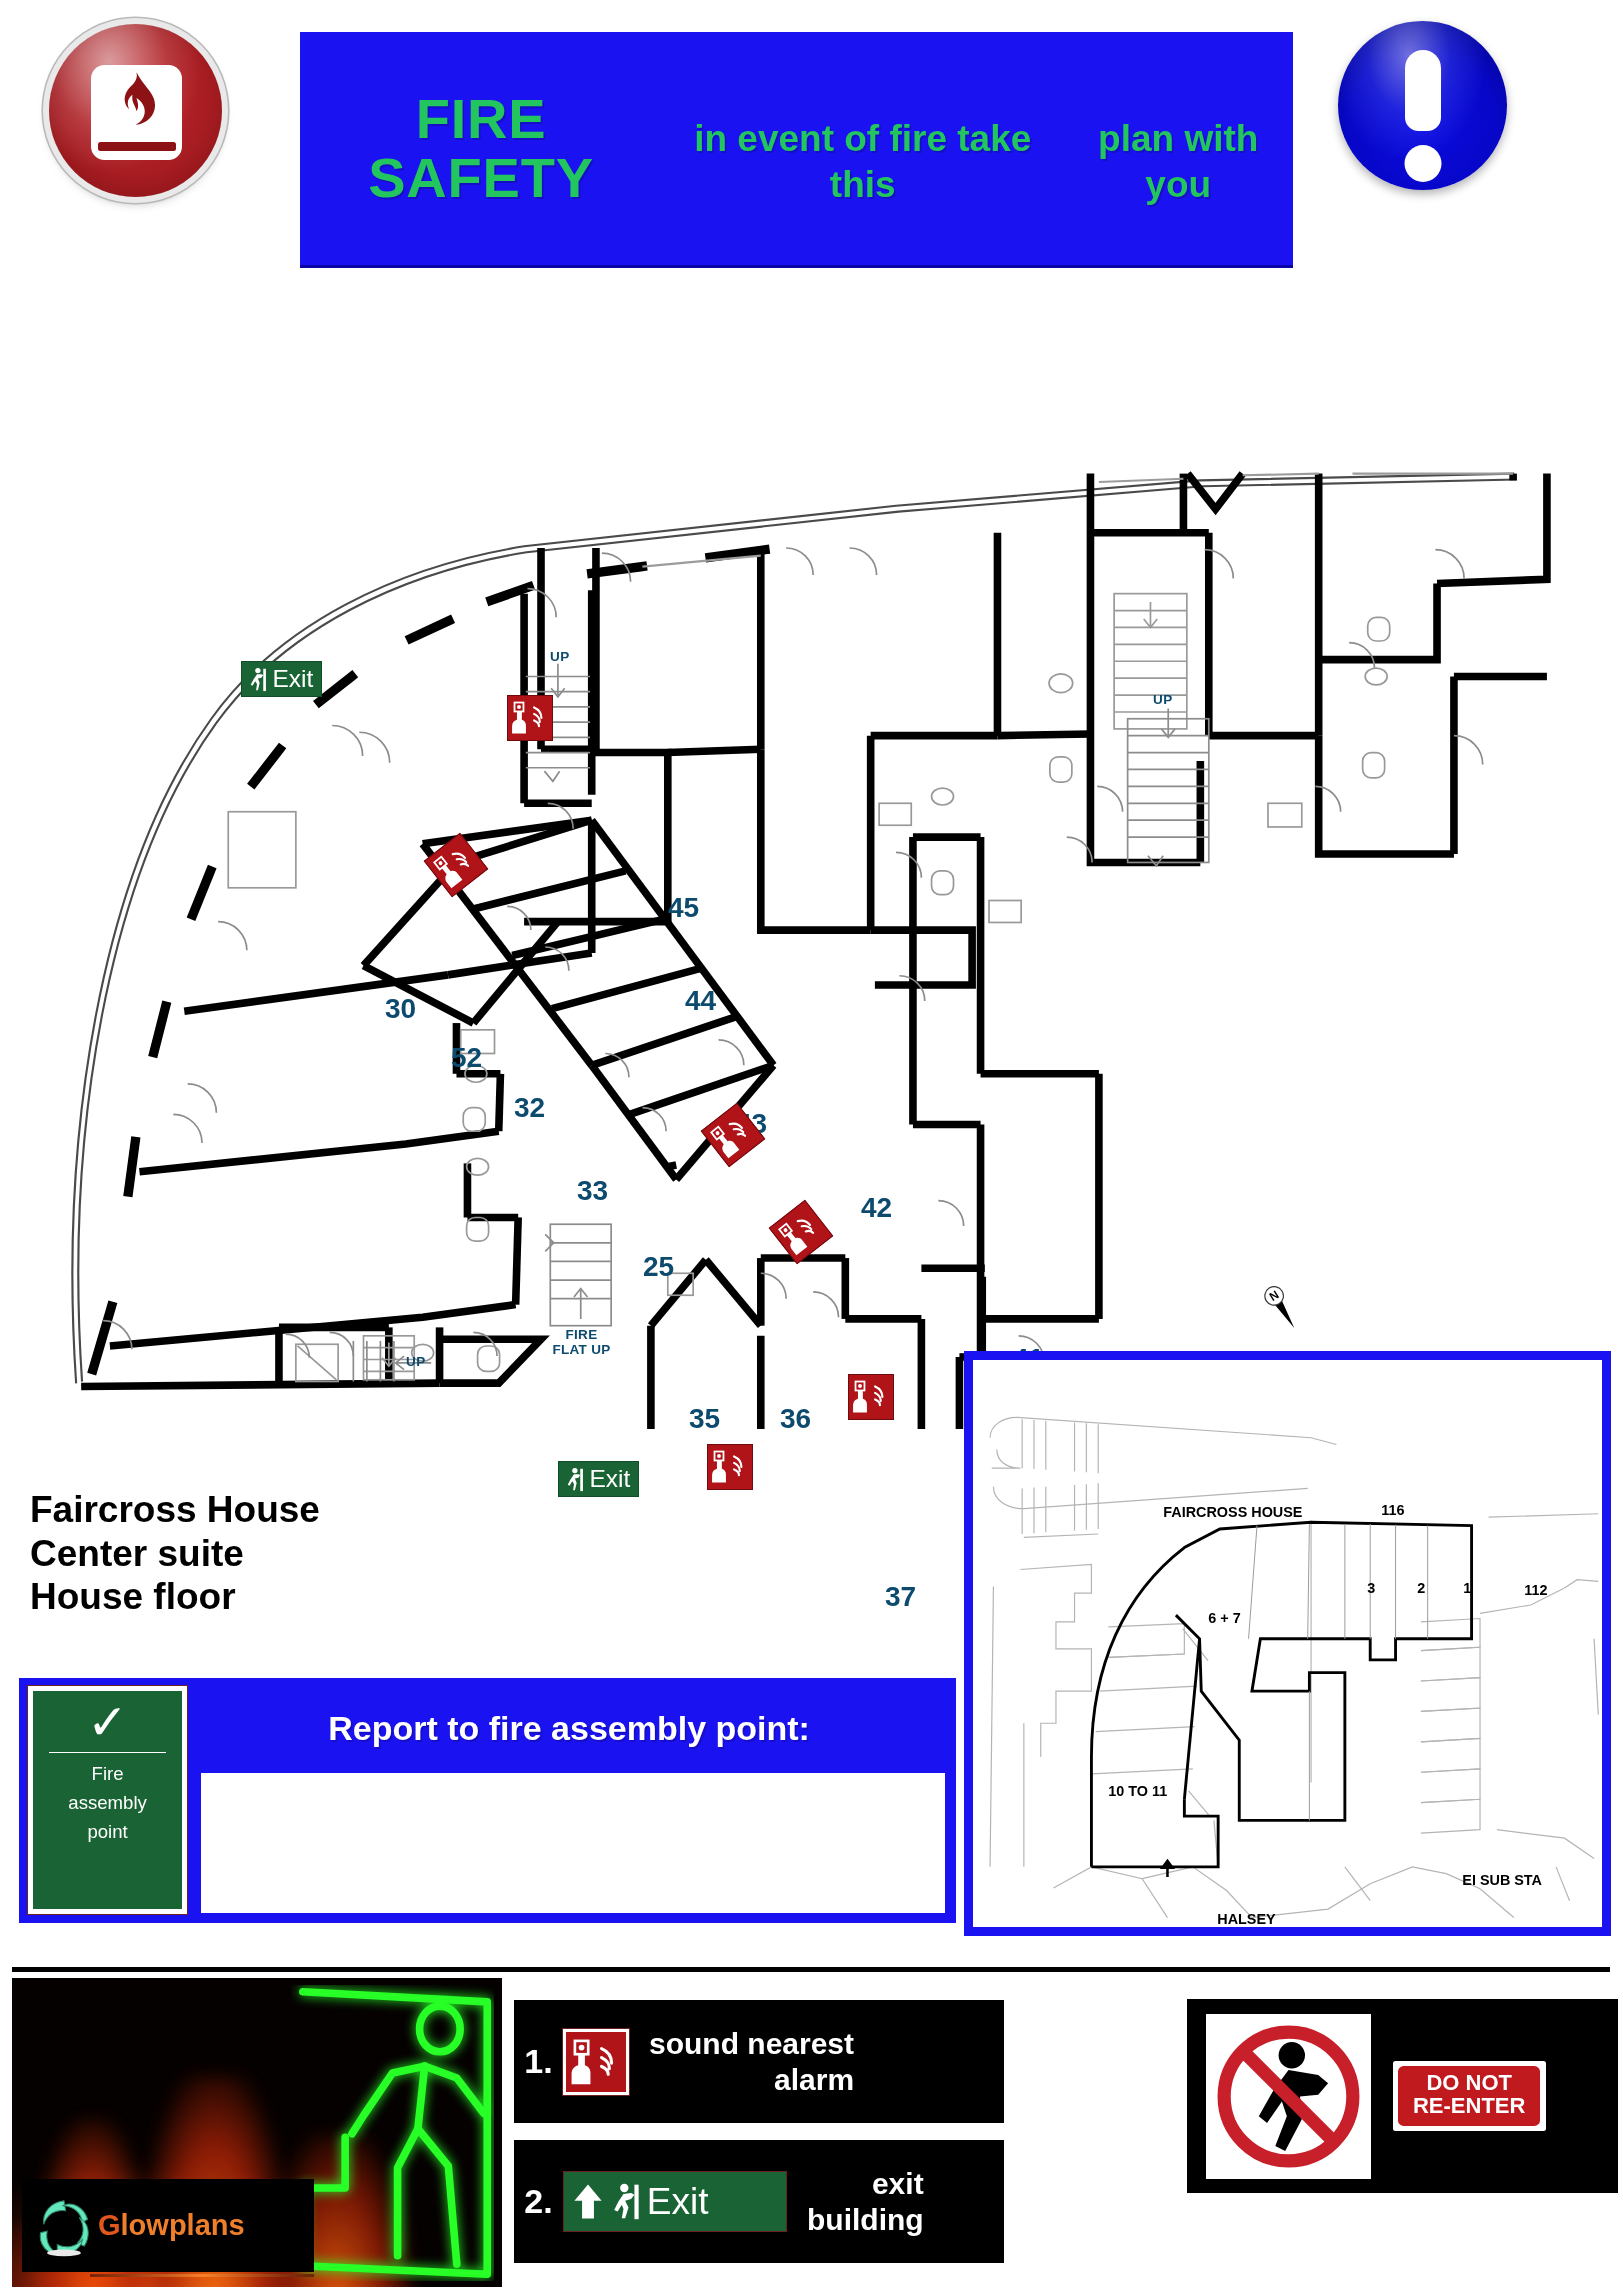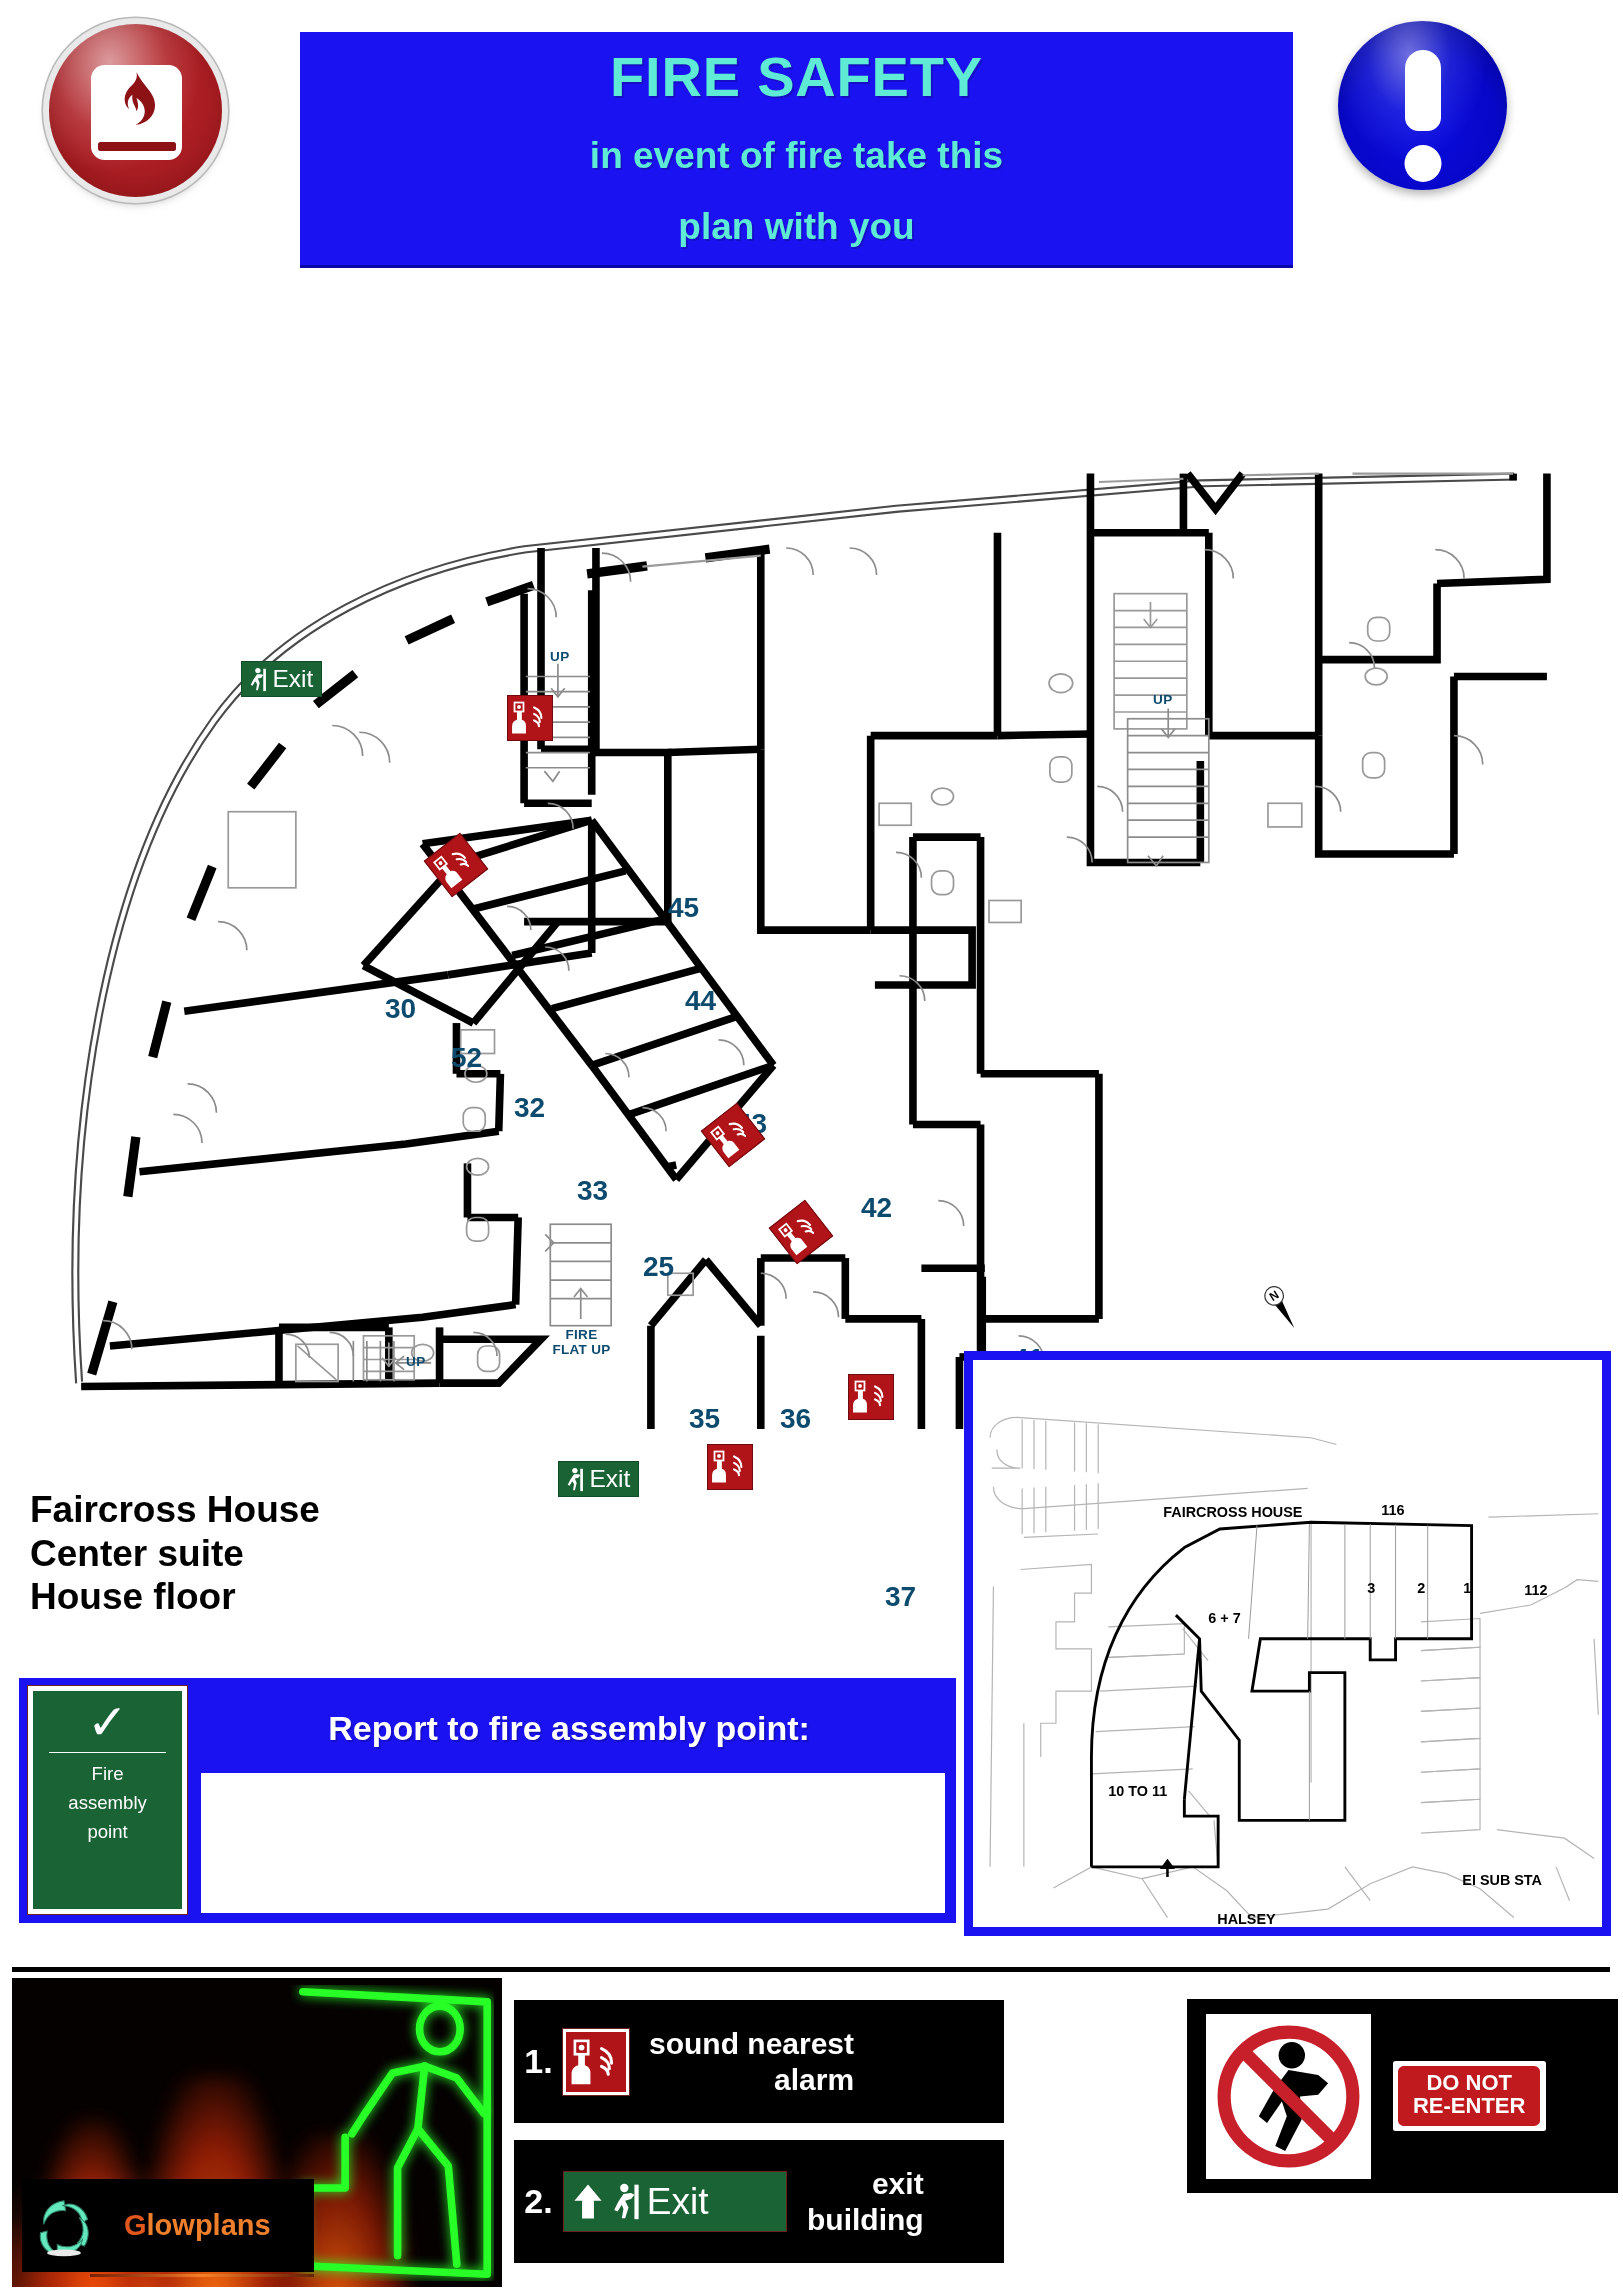--- a/index.html
+++ b/index.html
@@ -36,22 +36,22 @@
     width:36px;height:81px;background:#fff;border-radius:18px 18px 13.5px 13.5px;
   }
   #excl-badge .dot{
     position:absolute;left:50%;top:124px;transform:translateX(-50%);
     width:37px;height:37px;background:#fff;border-radius:50%;
   }
 
   #title-banner{
     position:absolute;left:300px;top:32px;width:993px;height:233px;
     background:#1a12f0;border-bottom:3.4px solid #0a06a8;
-    display:flex;flex-direction:column;align-items:center;justify-content:center;
-    text-align:center;color:#5eead4;
+    display:flex;align-items:center;justify-content:center;
+    text-align:center;color:#22c55e;
   }
   #title-banner .l1{font-size:56px;font-weight:bold;letter-spacing:0.8px;line-height:1.05;
     text-shadow:1.7px 1.7px 0 rgba(0,0,0,.18);}
   #title-banner .l2{font-size:37px;font-weight:bold;line-height:1.22;margin-top:26px;
     text-shadow:1.7px 1.7px 0 rgba(0,0,0,.18);}
 
   
   #plan-area{position:absolute;left:0;top:279px;width:1623px;height:1150px;}
   #plan-svg{position:absolute;left:0;top:0;}
 
@@ -133,21 +133,21 @@
   }
   #glow .flameA,#glow .flameB,#glow .flameC{position:absolute;bottom:-25px;filter:blur(7.6px);opacity:.85;}
   #glow .flameA{left:17px;width:127px;height:194px;background:
      radial-gradient(ellipse at 50% 100%, #ff5a08 0%, #b52808 45%, rgba(0,0,0,0) 75%);}
   #glow .flameB{left:127px;width:152px;height:237px;background:
      radial-gradient(ellipse at 50% 100%, #ff7a10 0%, #a72207 48%, rgba(0,0,0,0) 78%);}
   #glow .flameC{left:254px;width:144px;height:178px;background:
      radial-gradient(ellipse at 50% 100%, #ff6a0c 0%, #8d1c05 48%, rgba(0,0,0,0) 78%);}
   #glow .runner{position:absolute;left:279px;top:6.8px;width:203px;height:296px;}
   #glow .logobar{position:absolute;left:10px;bottom:15px;width:292px;height:93px;background:#000;
-     display:flex;align-items:center;gap:28px;padding-left:10px;box-sizing:border-box;}
+     display:flex;align-items:center;gap:2px;padding-left:10px;box-sizing:border-box;}
   #glow .logobar .mark{width:64px;height:64px;flex:0 0 64px;}
   #glow .logobar .wm{font-size:29px;font-weight:bold;color:#f2802a;letter-spacing:0px;}
   #glow .logobar .wm b{color:#e2571b;}
   #glow .logobar .wmrest{color:#ef7f2b;}
   #glow .underline{position:absolute;left:78px;bottom:10px;width:224px;height:3.4px;
      background:linear-gradient(90deg,#5a1a05,#ff8a30,#5a1a05);opacity:.8;}
 
   .stepbox{position:absolute;background:#000;display:flex;align-items:center;}
   .stepbox .num{color:#fff;font-size:34px;font-weight:bold;width:49px;text-align:center;flex:0 0 49px;}
   .stepbox .label{color:#fff;font-size:30px;font-weight:bold;line-height:1.17;margin-left:20px;text-align:right;}

